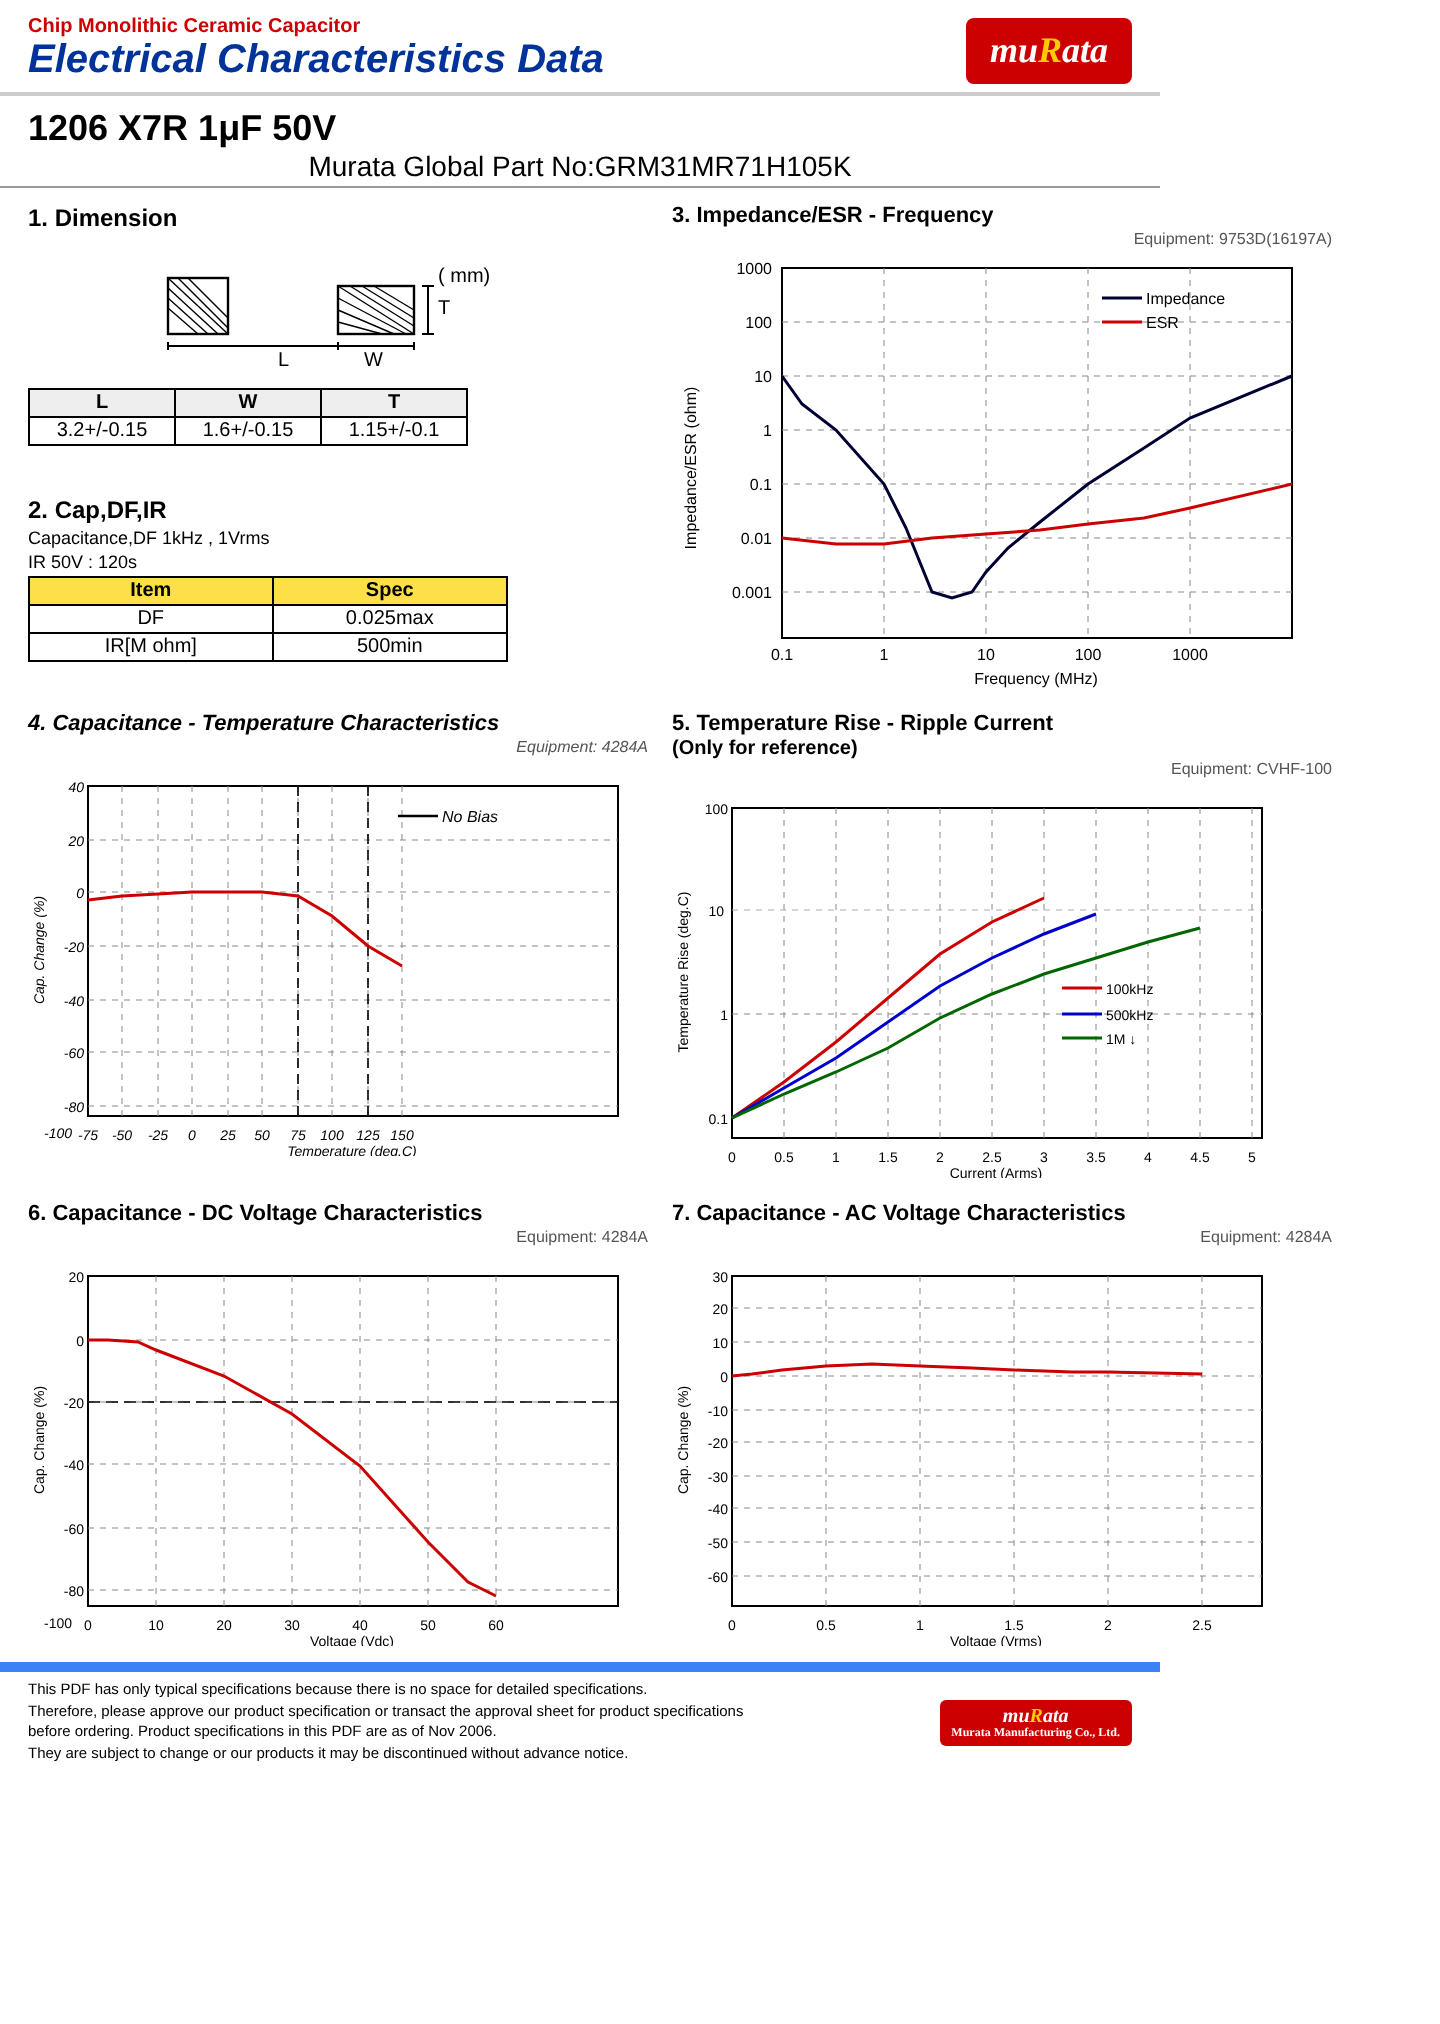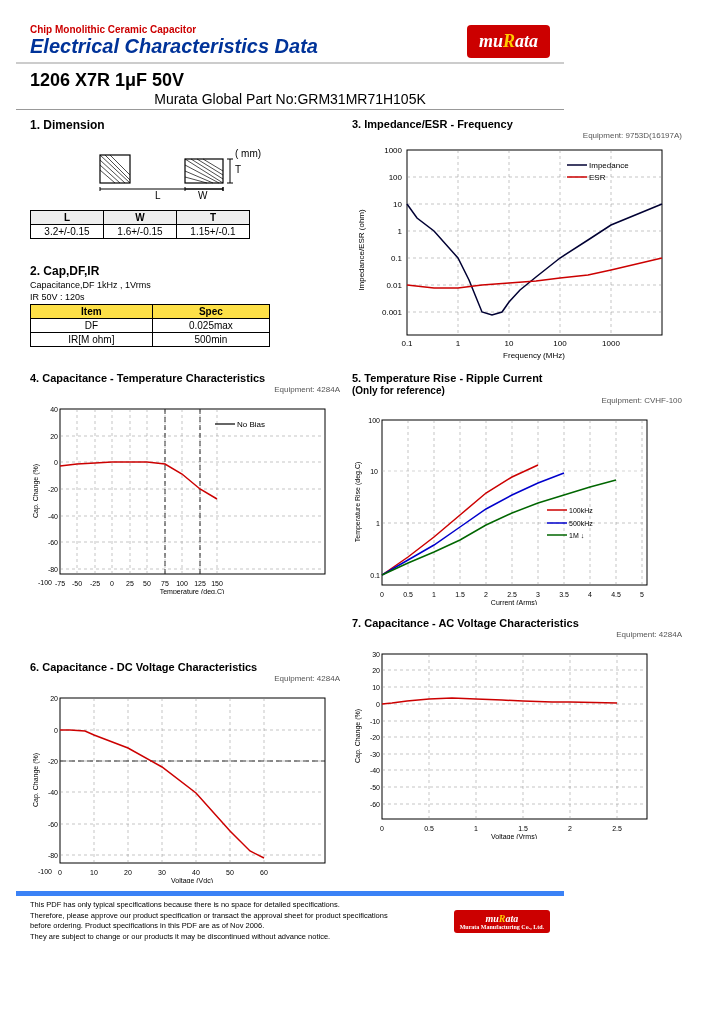--- a/index.html
+++ b/index.html
@@ -8,21 +8,21 @@
       background: #fff;
       width: 720px;
       min-height: 1012px;
       position: relative;
       font-size: 11px;
     }
     .page {
       width: 580px;
       min-height: 1012px;
       background: #fff;
-      padding: 16px;
+      padding: 0;
       position: relative;
     }
 
     
     .header {
       display: flex;
       align-items: center;
       justify-content: space-between;
       padding: 8px 14px 4px 14px;
       border-bottom: 2px solid #ccc;
@@ -163,29 +163,29 @@
     }
 
     
     svg {
       display: block;
     }
 
     .section4 {
       grid-column: 1;
       padding: 4px;
+      font-style: italic;
     }
     .section5 {
       grid-column: 2;
       padding: 4px;
     }
     .section6 {
       grid-column: 1;
       padding: 4px;
-      margin-top: 44px;
     }
     .section7 {
       grid-column: 2;
       padding: 4px;
     }
 
     
     .footer {
       padding: 4px 14px;
       border-top: 5px solid #3b82f6;

